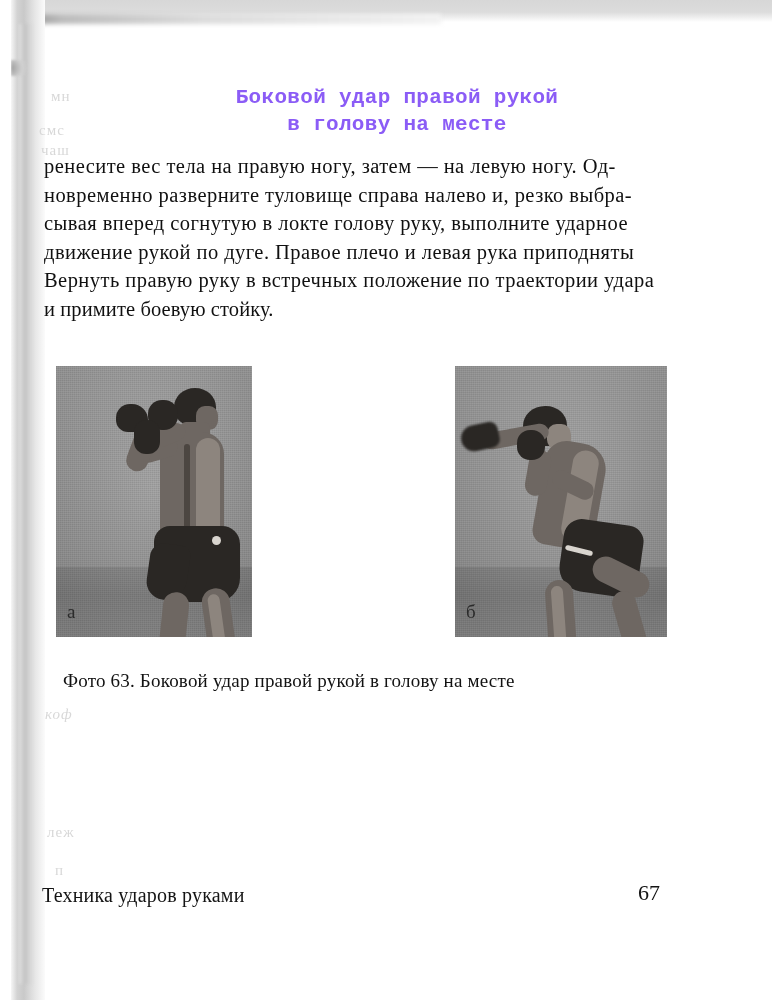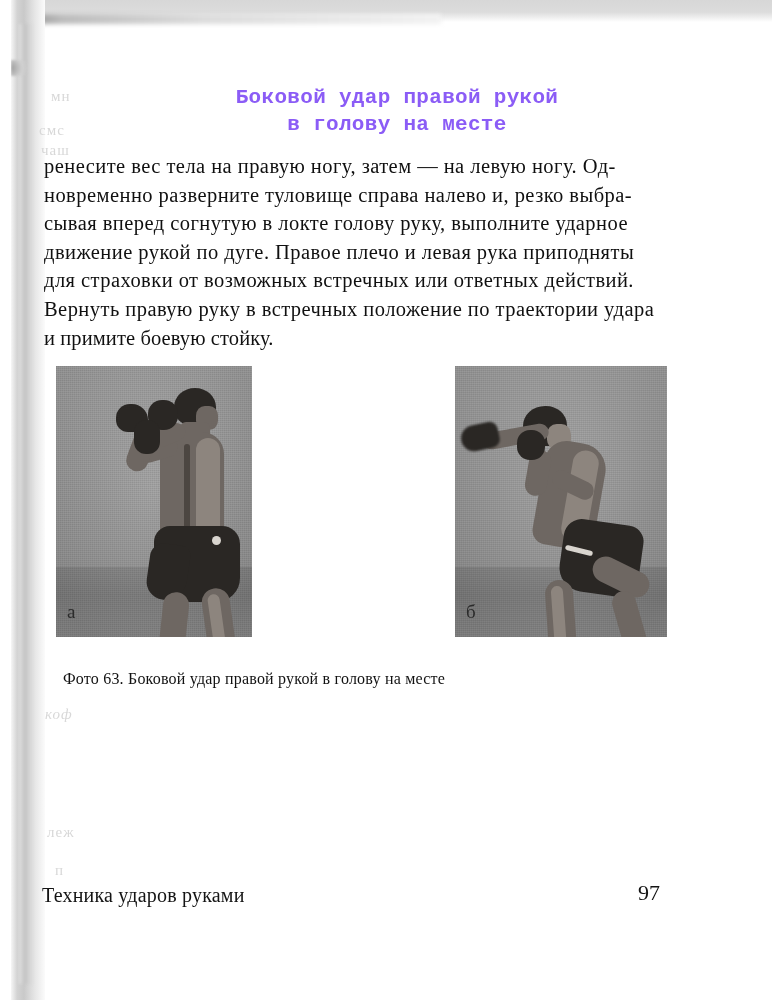--- a/index.html
+++ b/index.html
@@ -153,21 +153,21 @@
   .sk.dark  { background: #2a2724; }
   .sk.mid   { background: #6e6762; }
   .sk.light { background: #8d857e; }
   .sk.white { background: #d9d5cf; }
 
   
   .caption {
     position: absolute;
     left: 52px; top: 670px;
     font-family: "Liberation Serif", serif;
-    font-size: 16px;
+    font-size: 19px;
     color: #121212;
     letter-spacing: 0.2px;
   }
 
   
   .footer-left {
     position: absolute;
     left: 31px; top: 884px;
     font-family: "Liberation Serif", serif;
     font-size: 20px;
@@ -203,21 +203,20 @@
   <div class="title-block">
     <div class="title-line">Боковой удар правой рукой</div>
     <div class="title-line">в голову на месте</div>
   </div>
 
   <div class="body-block">
     <div class="body-line justify-wide">ренесите вес тела на правую ногу, затем — на левую ногу. Од-</div>
     <div class="body-line justify-wide">новременно разверните туловище справа налево и, резко выбра-</div>
     <div class="body-line justify-wide">сывая вперед согнутую в локте голову руку, выполните ударное</div>
     <div class="body-line justify-wide">движение рукой по дуге. Правое плечо и левая рука приподняты</div>
-    <div class="body-line justify-wide">для страховки от возможных встречных или ответных действий.</div>
     <div class="body-line justify-wide">Вернуть правую руку в встречных положение по траектории удара</div>
     <div class="body-line">и примите боевую стойку.</div>
   </div>
 
   <div class="photo photo-a">
     <div class="ph-wall"></div>
     <div class="ph-floor"></div>
 
     <div class="fig">
 
@@ -287,15 +286,15 @@
     </div>
 
     <div class="ph-grain"></div>
     <div class="ph-vig"></div>
     <div class="ph-label">б</div>
   </div>
 
   <div class="caption">Фото 63. Боковой удар правой рукой в голову на месте</div>
 
   <div class="footer-left">Техника ударов руками</div>
-  <div class="footer-page">97</div>
+  <div class="footer-page">67</div>
 
 </div>
 
 </body></html>

